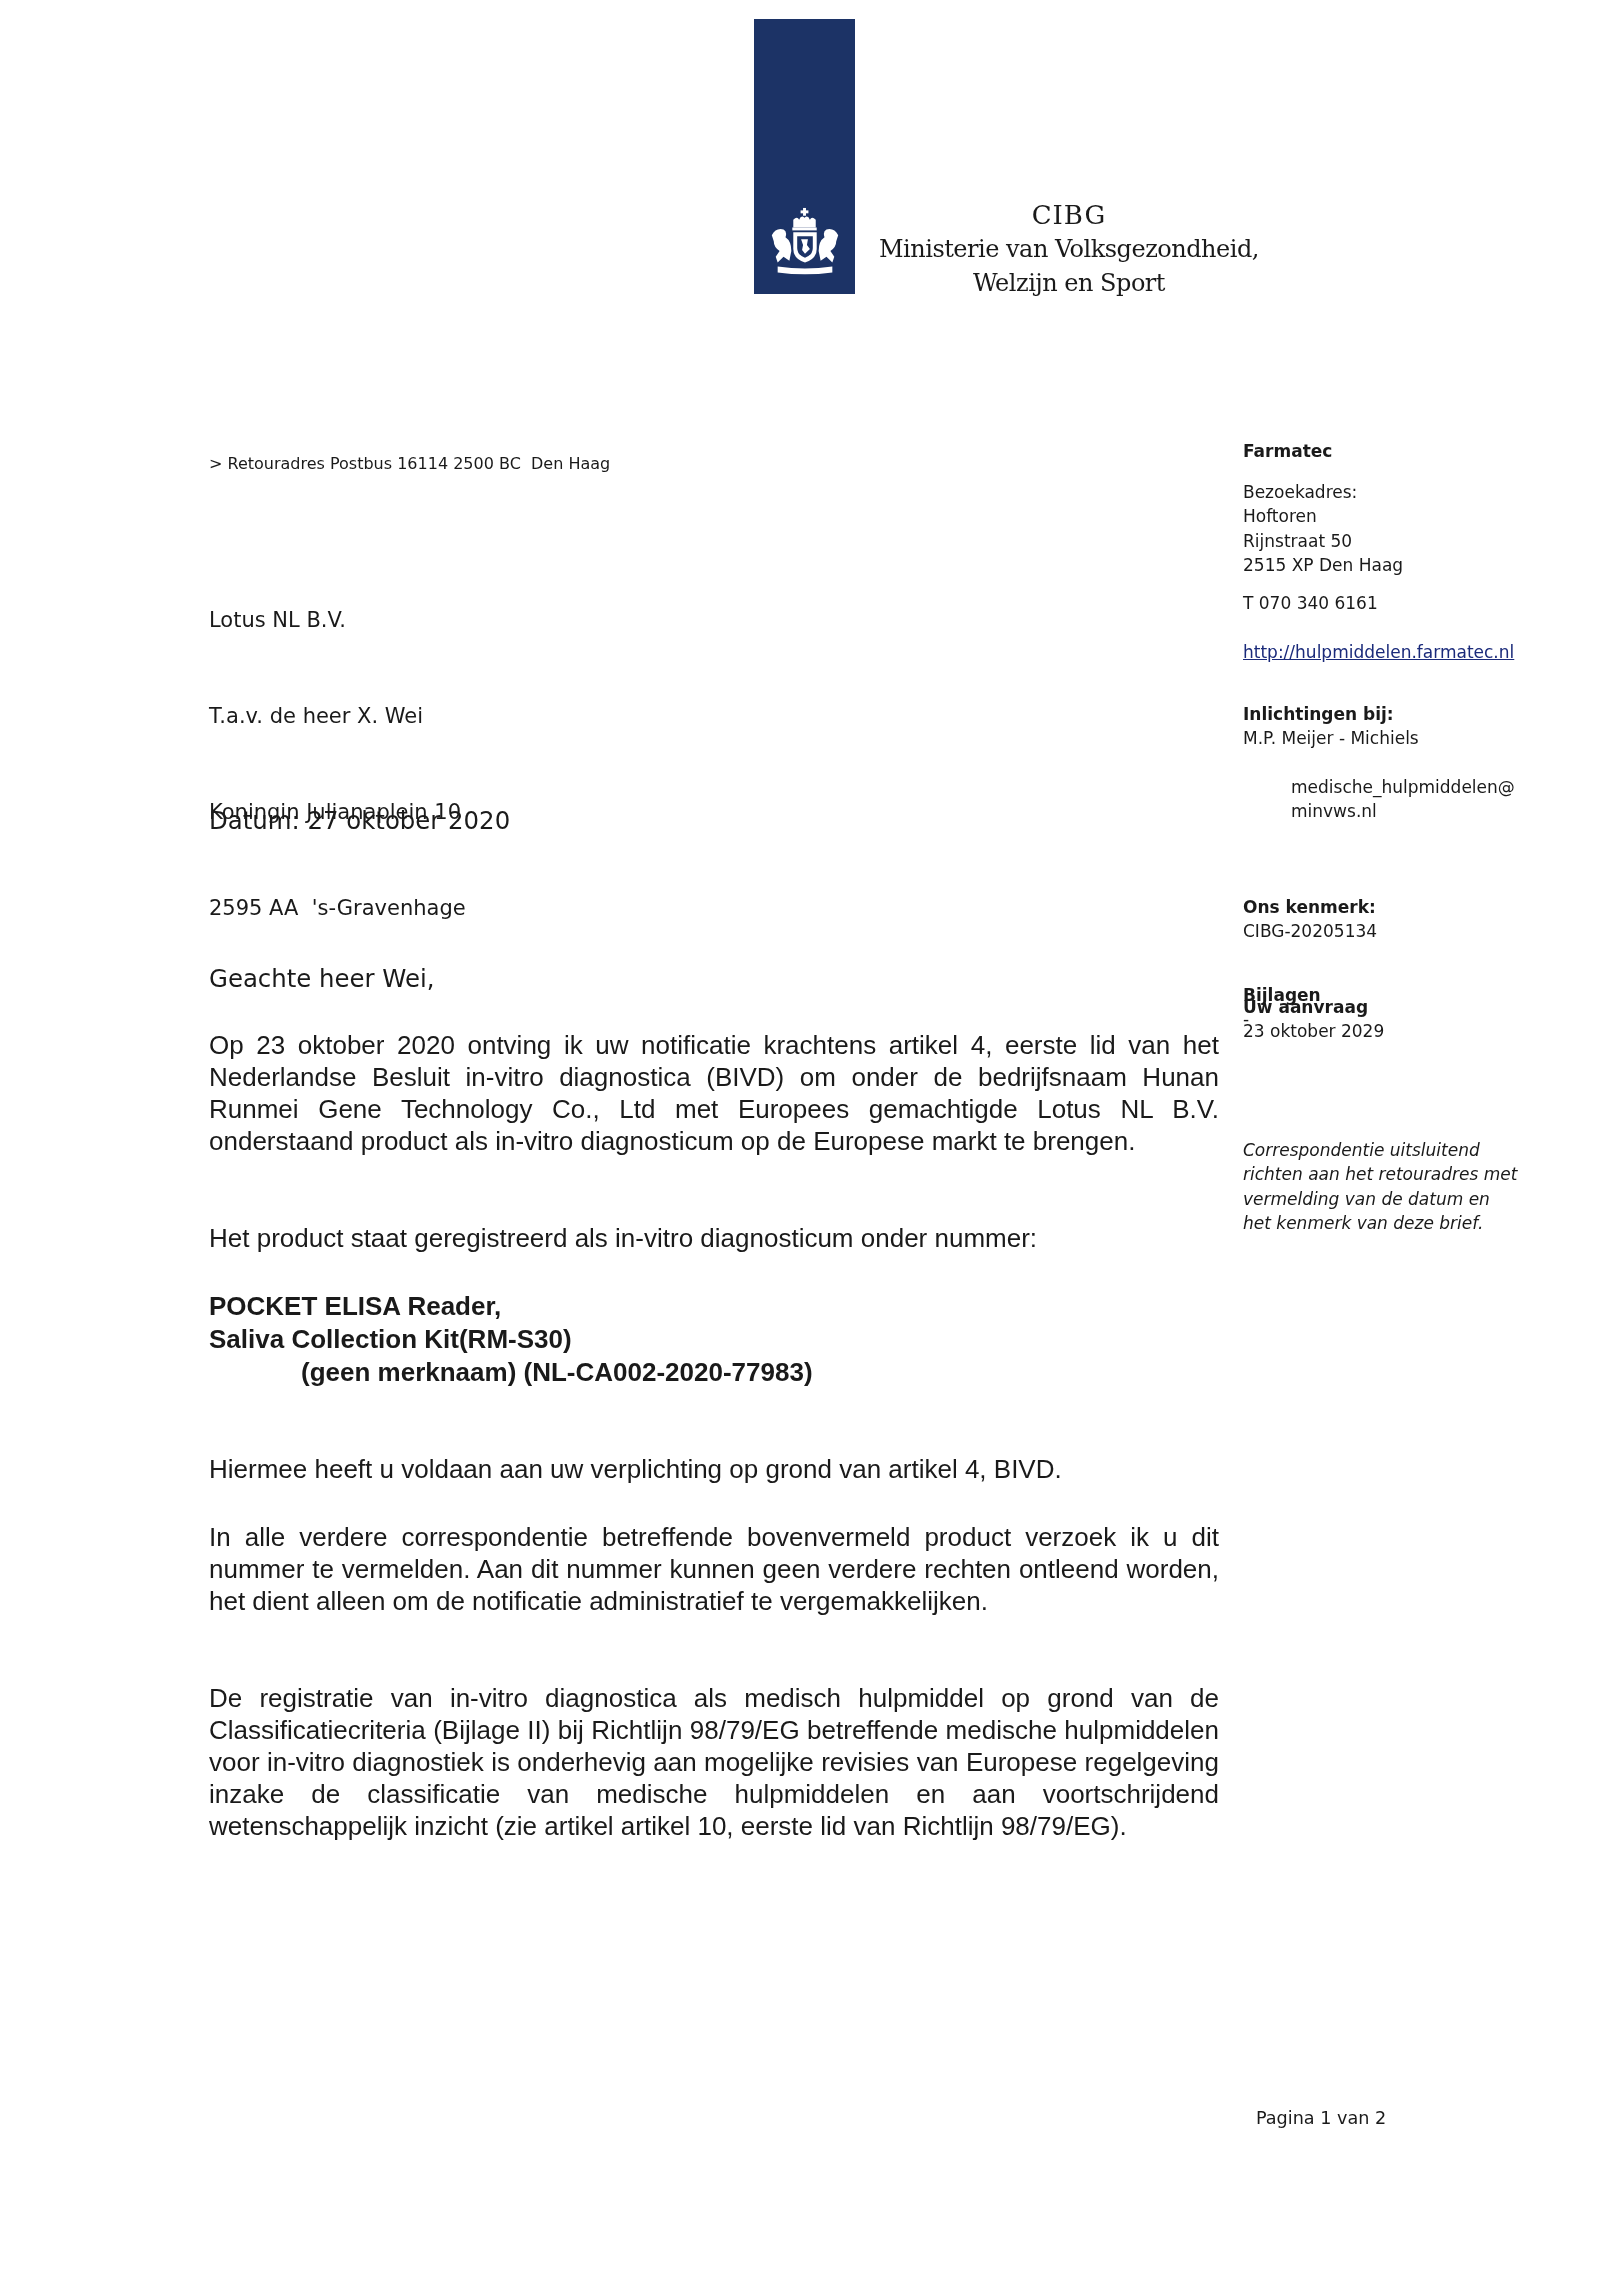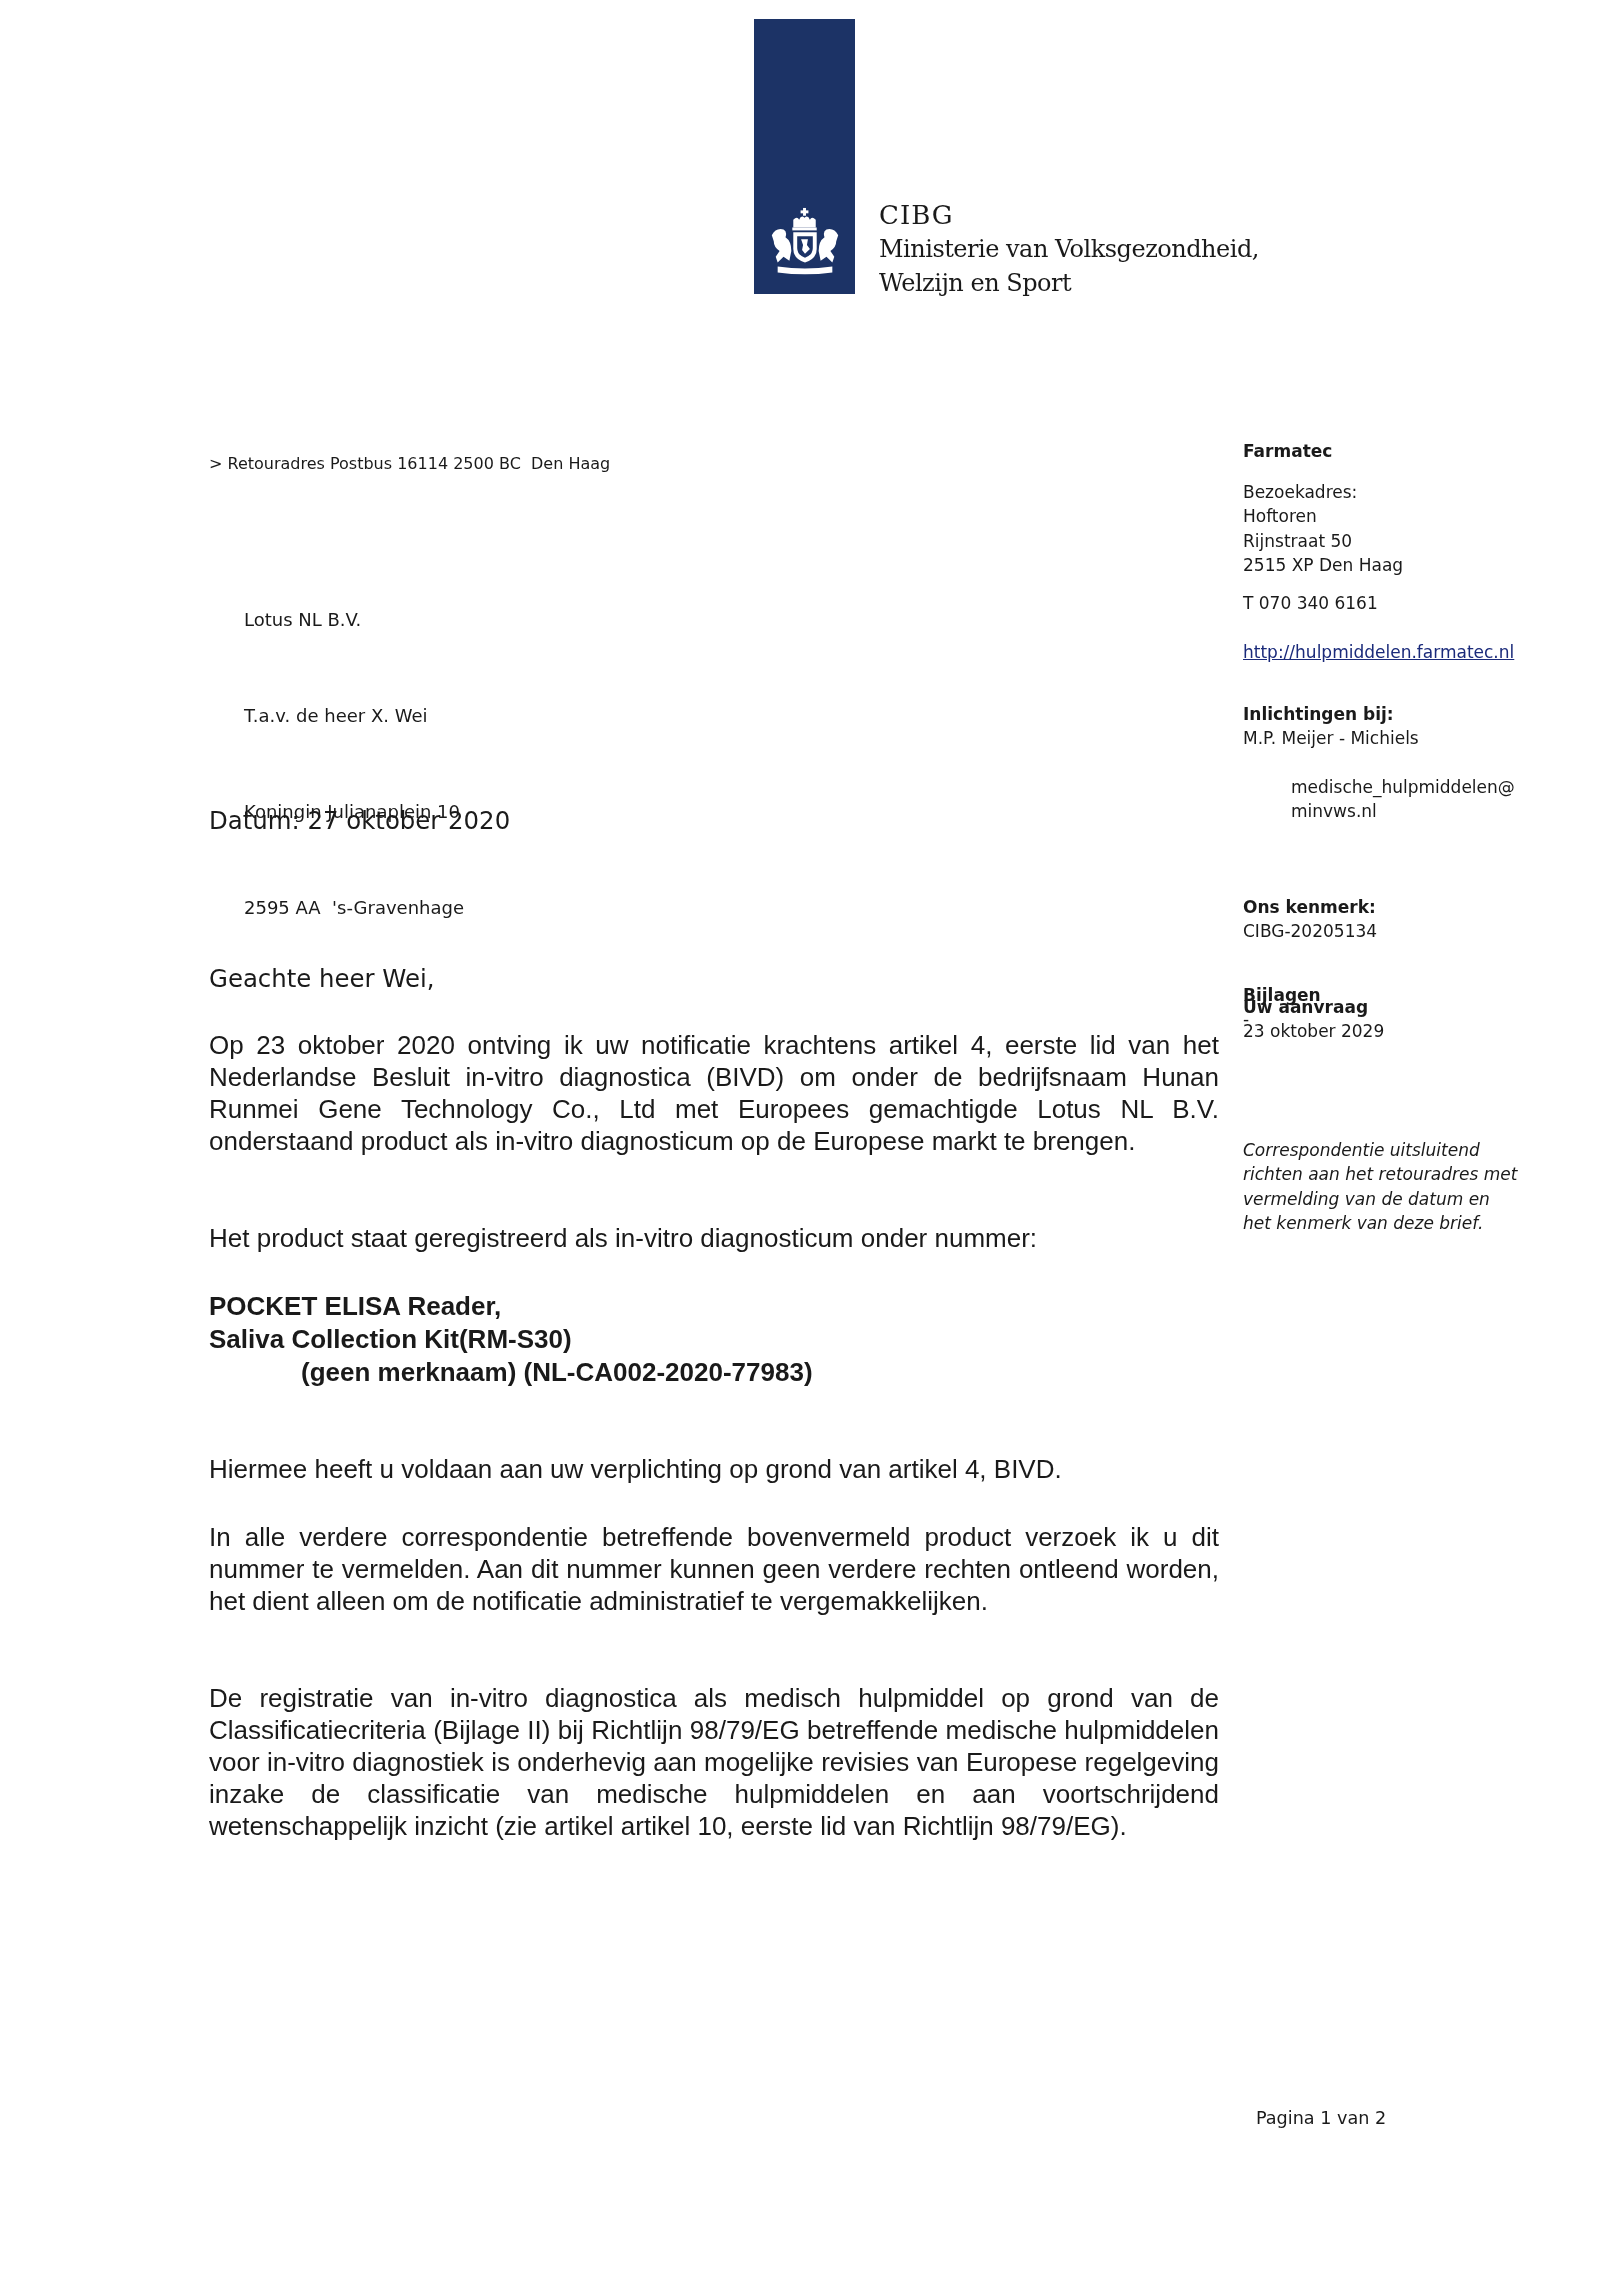--- a/index.html
+++ b/index.html
@@ -1,25 +1,25 @@
 <!DOCTYPE html>
 <html><head>
 <meta charset="utf-8">
 <style>
   html, body { margin: 0; padding: 0; background: #ffffff; }
   body { width: 1623px; height: 2289px; position: relative; overflow: hidden;
          font-family: "DejaVu Sans", sans-serif; color: #1a1a1a; }
   .abs { position: absolute; }
   .logo-bar { left: 754px; top: 18.5px; width: 101px; height: 275px; background: #1c3366; }
   .coat { left: 9.8px; top: 187px; width: 82px; height: 82px; }
-  .logo-text { left: 879px; top: 199px; font-family: "DejaVu Serif", serif; color: #1a1a1a; }
+  .logo-text { left: 879px; top: 199px; font-family: "DejaVu Serif", serif; color: #1a1a1a; text-align: center; }
   .logo-org { font-size: 26px; letter-spacing: 1px; line-height: 33px; }
   .logo-min { font-size: 24px; line-height: 34px; letter-spacing: -0.5px; }
   .retour { left: 209px; top: 454px; font-size: 16px; white-space: pre; }
-  .addr { left: 209px; top: 540px; font-size: 18px; line-height: 32px; white-space: pre; margin-left: 35px; }
+  .addr { left: 209px; top: 540px; font-size: 21px; line-height: 32px; white-space: pre; }
   .sidecol { left: 1243px; font-size: 17px; line-height: 24.4px; }
   .sidecol .h { font-weight: bold; }
   .sidecol a { color: #1a2a7a; text-decoration: underline; }
   .italic { font-style: italic; }
   .meta { left: 209px; top: 804px; font-size: 24.4px; line-height: 33px; }
   .body { left: 209px; width: 1010px; font-family: "Liberation Sans", sans-serif; font-size: 26px; line-height: 32px; text-align: justify; }
   .body p { margin: 0; }
   .product { left: 209px; top: 1290px; font-family: "Liberation Sans", sans-serif; font-weight: bold; font-size: 26px; line-height: 33px; }
   .product .indent { padding-left: 92px; }
   .pagina { left: 1256px; top: 2108px; font-size: 17.6px; }

